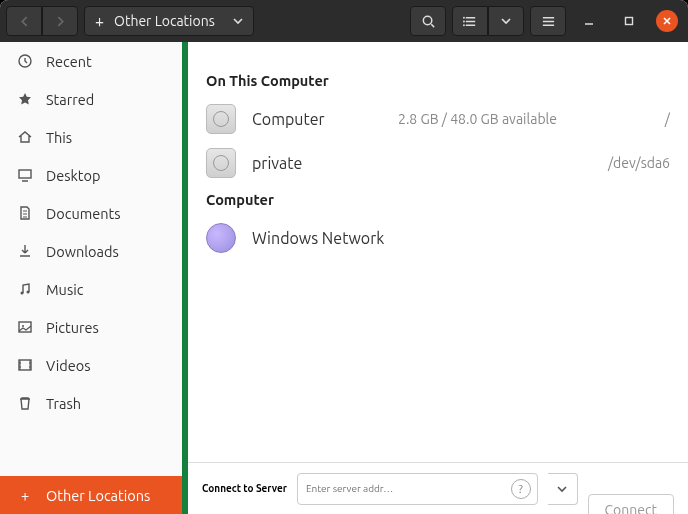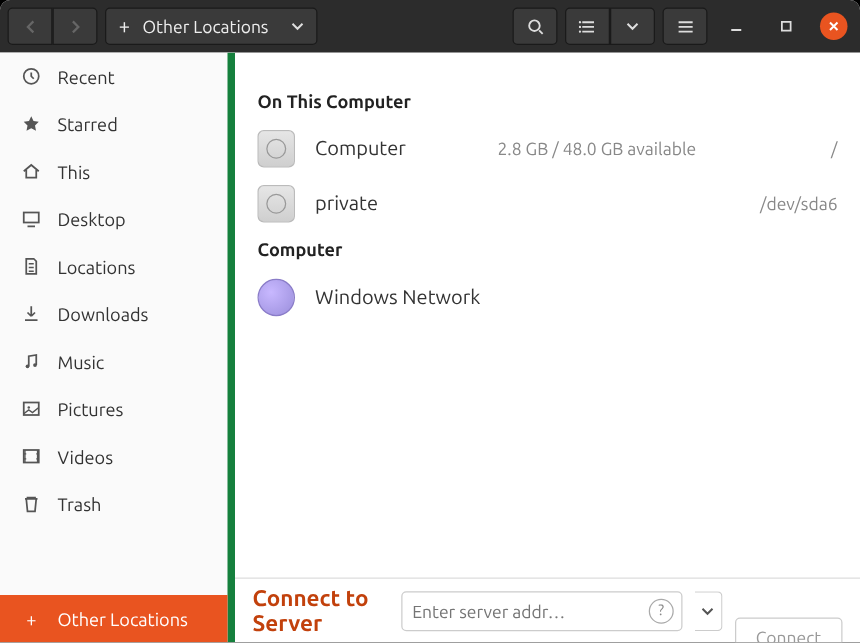--- a/index.html
+++ b/index.html
@@ -30,23 +30,23 @@
 .content { flex: 1; overflow-y: auto; padding: 24px 18px; }
 .sect-hdr { font-weight: bold; font-size: 14.5px; color: #222; margin: 6px 0 8px; }
 .row { display: flex; align-items: center; height: 44px; gap: 16px; cursor: pointer; }
 .disk-icon { width: 30px; height: 30px; border-radius: 5px; background: linear-gradient(#e6e6e6,#cfcfcf); border: 1px solid #bbb; display: flex; align-items: center; justify-content: center; flex-shrink: 0; }
 .disk-icon::after { content: ""; width: 14px; height: 14px; border: 1.5px solid #999; border-radius: 50%; }
 .net-icon { width: 30px; height: 30px; border-radius: 50%; background: radial-gradient(circle at 35% 35%, #c8b8ff, #9a8edb); border: 1px solid #8a7cc8; flex-shrink: 0; }
 .row .name { font-size: 16px; color: #333; width: 130px; }
 .row .meta { color: #888; font-size: 14px; flex: 1; }
 .row .mount { color: #888; font-size: 14px; text-align: right; min-width: 60px; }
 .footer { border-top: 1px solid #ddd; height: 52px; display: flex; align-items: center; padding: 0 14px; gap: 10px; }
-.footer-label { font-weight: bold; font-size: 18px; color: #c2410c; }
+.footer-label { font-weight: bold; font-size: 10px; color: #000000; }
 .srv-input-wrap { flex: 1; display: flex; align-items: center; border: 1px solid #ccc; border-radius: 4px; height: 32px; }
-.srv-input { border: none; outline: none; padding: 0 8px; flex: 1; font-size: 14px; background: transparent; min-width: 0; }
+.srv-input { border: none; outline: none; padding: 0 8px; flex: 1; font-size: 10px; background: transparent; min-width: 0; }
 .help { width: 20px; height: 20px; border: 1.5px solid #aaa; border-radius: 50%; color: #888; font-size: 12px; display: flex; align-items: center; justify-content: center; margin-right: 6px; cursor: pointer; }
 .drop-btn { width: 30px; height: 32px; border: 1px solid #ccc; border-left: none; display: flex; align-items: center; justify-content: center; cursor: pointer; border-radius: 0 4px 4px 0; }
 .connect-btn { height: 32px; padding: 0 16px; border: 1px solid #ccc; border-radius: 4px; background: #fff; color: #999; font-size: 14px; cursor: pointer; margin-top: 42px; }
 svg { display: block; }
 </style>
 </head>
 <body>
 
 <div class="window">
 
@@ -151,21 +151,21 @@
             </span>
           <span>Desktop</span>
         </div>
         <div class="side-item">
           <span class="icn">
               <svg width="16" height="16" viewBox="0 0 16 16">
                 <path d="M4 2h6l2 2v10H4z" stroke="currentColor" stroke-width="1.4" fill="none"></path>
                 <path d="M6 6h4M6 9h4M6 12h4" stroke="currentColor" stroke-width="1.2"></path>
               </svg>
             </span>
-          <span>Locations</span>
+          <span>Documents</span>
         </div>
         <div class="side-item">
           <span class="icn">
               <svg width="16" height="16" viewBox="0 0 16 16">
                 <path d="M8 2v8m0 0l-3-3m3 3l3-3M3 13h10" stroke="currentColor" stroke-width="1.4" fill="none"></path>
               </svg>
             </span>
           <span>Downloads</span>
         </div>
         <div class="side-item">

